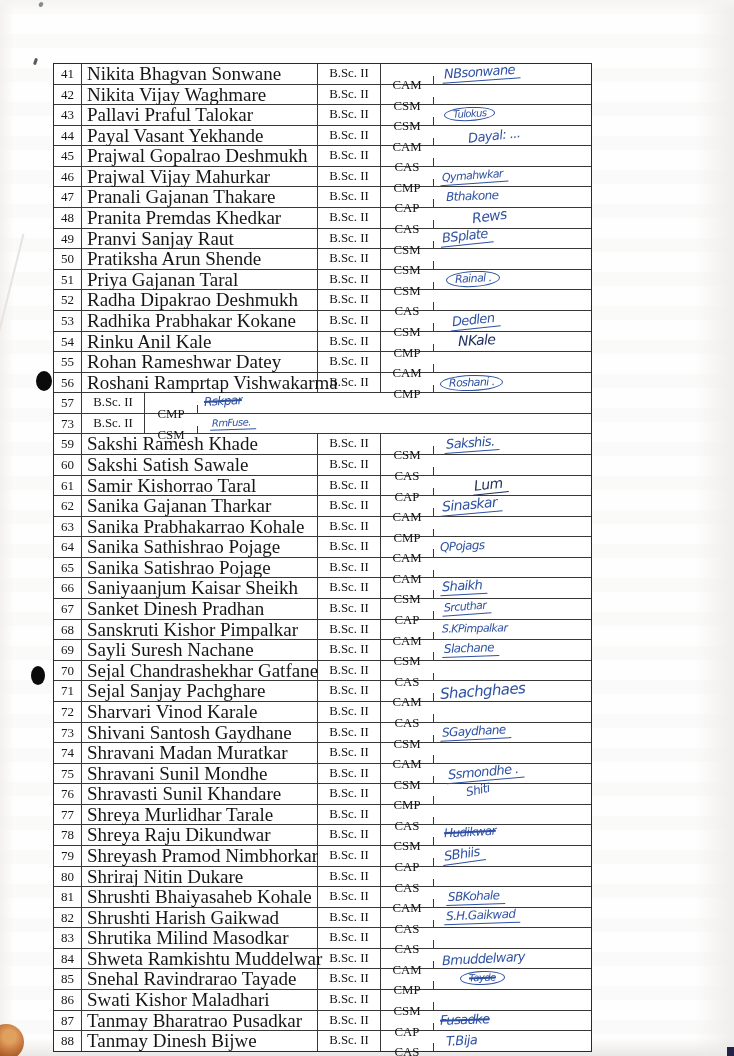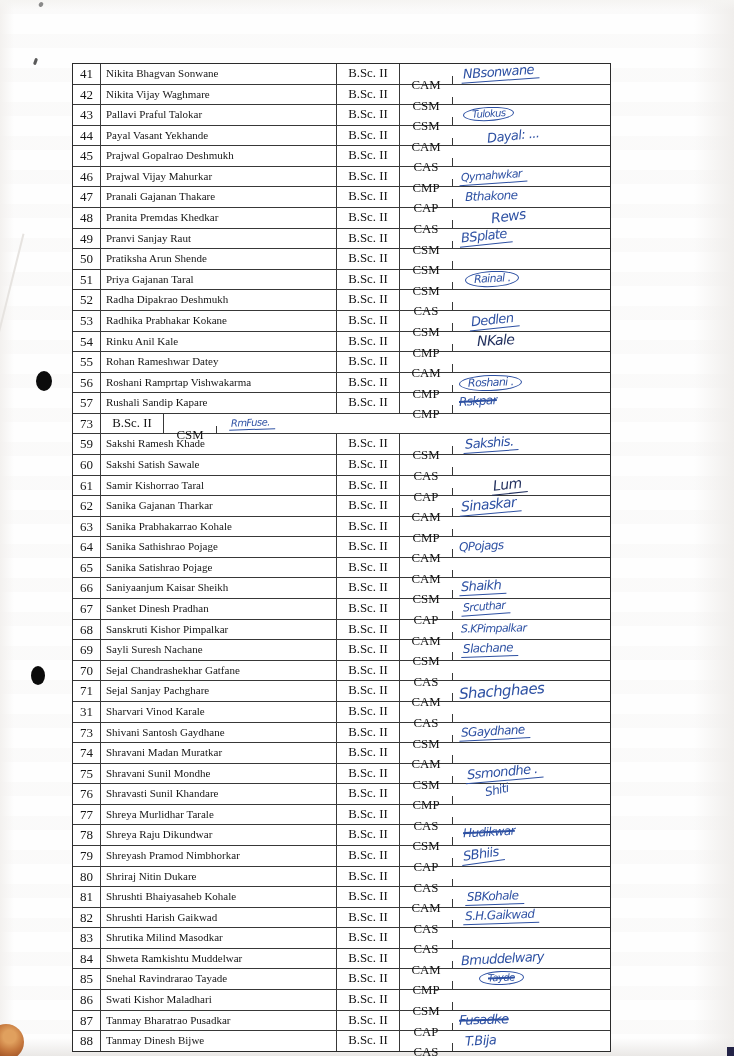--- a/index.html
+++ b/index.html
@@ -16,30 +16,30 @@
   .edge-top    { position:absolute; left:0; top:0; width:100%; height:10px;
                  background:linear-gradient(180deg,#f5f4f2, rgba(255,255,255,0)); }
   .edge-bottom { position:absolute; left:0; bottom:0; width:100%; height:18px;
                  background:linear-gradient(0deg,#eae8e6, rgba(255,255,255,0)); }
   .paper-streaks { position:absolute; inset:0;
                  background:repeating-linear-gradient(180deg,
                    rgba(225,222,220,0.12) 0 14px, rgba(255,255,255,0) 14px 34px); }
 
   
   .table-wrap {
-    position:absolute; left:72px; top:63px; width:537px;
+    position:absolute; left:53px; top:63px; width:537px;
     border:1.6px solid #2b2b2b;
     background:#fff;
   }
   .row { display:flex; height:19.58px; border-bottom:1.3px solid #383838; }
   .row:last-child { border-bottom:none; }
   .cell { border-right:1.3px solid #383838; box-sizing:border-box;
           overflow:visible; white-space:nowrap; color:#161616; }
   .c-sr     { width:28px;  text-align:center; font-size:13px; line-height:19px; }
-  .c-name   { width:236px; padding-left:5px; font-size:11px; line-height:19px; }
+  .c-name   { width:236px; padding-left:5px; font-size:19px; line-height:19px; }
   .c-cls    { width:63px;  text-align:center; font-size:12.8px; line-height:19px; }
   .c-course { width:53px;  text-align:center; font-size:12.8px; line-height:19px;margin-top:12px; }
   .c-sig    { width:156px; border-right:none; position:relative; }
 
   
   .sig {
     position:absolute; left:4px; top:1px;
     display:inline-block;
     font-family:"DejaVu Sans", sans-serif;
     font-style:italic; letter-spacing:-0.6px;
@@ -236,21 +236,20 @@
     <div class="cell c-name">Roshani Ramprtap Vishwakarma</div>
     <div class="cell c-cls">B.Sc. II</div>
     <div class="cell c-course">CMP</div>
     <div class="cell c-sig">
       <span class="sig ink-blue circle" style="font-size: 11px; left: 6px; top: 2px; transform: rotate(-2deg);">Roshani .</span>
     </div>
   </div>
 
   <div class="row">
     <div class="cell c-sr">57</div>
-    <div class="cell c-name">Rushali Sandip Kapare</div>
     <div class="cell c-cls">B.Sc. II</div>
     <div class="cell c-course">CMP</div>
     <div class="cell c-sig">
       <span class="sig ink-blue strike" style="font-size: 12px; left: 6px; top: 1px; transform: rotate(-3deg);">Rskpar</span>
     </div>
   </div>
 
   <div class="row">
     <div class="cell c-sr">73</div>
     <div class="cell c-cls">B.Sc. II</div>
@@ -384,21 +383,21 @@
     <div class="cell c-sr">71</div>
     <div class="cell c-name">Sejal Sanjay Pachghare</div>
     <div class="cell c-cls">B.Sc. II</div>
     <div class="cell c-course">CAM</div>
     <div class="cell c-sig">
       <span class="sig ink-blue" style="font-size: 15px; left: 6px; top: 1px; transform: rotate(-4deg);">Shachghaes</span>
     </div>
   </div>
 
   <div class="row">
-    <div class="cell c-sr">31</div>
+    <div class="cell c-sr">72</div>
     <div class="cell c-name">Sharvari Vinod Karale</div>
     <div class="cell c-cls">B.Sc. II</div>
     <div class="cell c-course">CAS</div>
     <div class="cell c-sig">
       
     </div>
   </div>
 
   <div class="row">
     <div class="cell c-sr">73</div>

